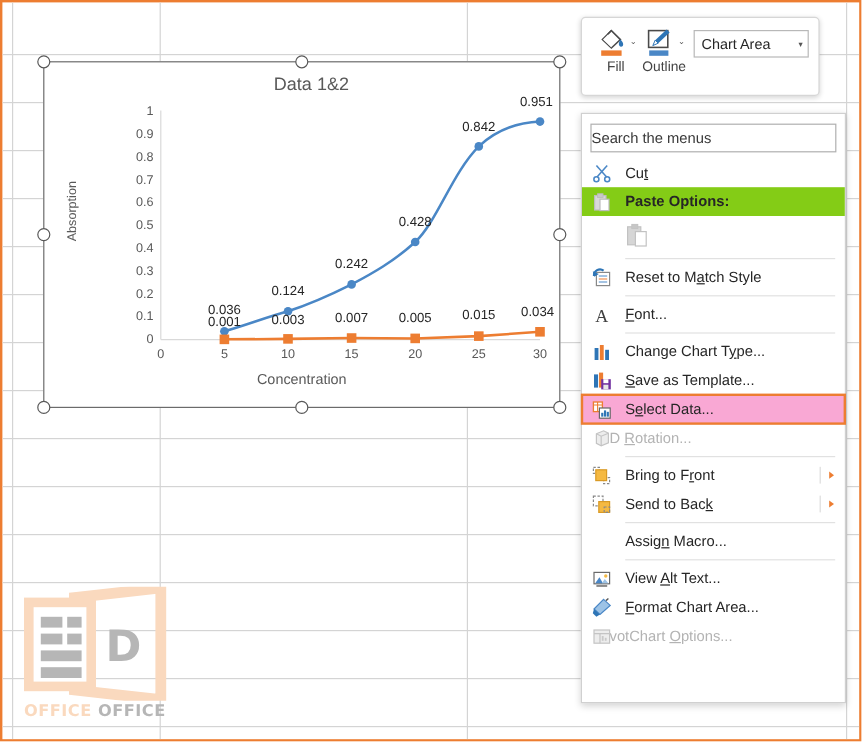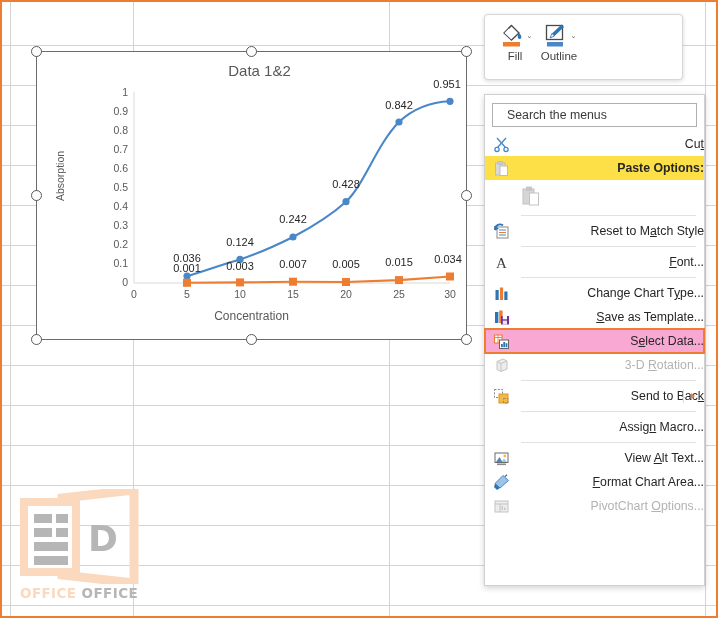--- a/index.html
+++ b/index.html
@@ -139,41 +139,39 @@
     box-shadow: 0 2px 6px rgba(0,0,0,0.18);
     padding-top: 5px;
     font-size: 12.3px;
     color: #262626;
   }
   .ctx-search {
     margin: 3px 7px 5px 7px;
     height: 24px;
     border: 1px solid #b0b0b0;
     display: flex; align-items: center;
-    padding-left: 14px;
     color: #3a3a3a;
     font-size: 12.3px;
     background: #fff;
   }
   .ctx-item {
     position: relative;
     height: 24px;
     display: flex; align-items: center;
     padding-left: 36px;
     white-space: nowrap;
-    justify-content: flex-end;
   }
   .ctx-item .ctx-ico {
     position: absolute; left: 6px; top: 50%;
     transform: translateY(-50%);
     width: 20px; height: 18px;
     display: flex; align-items: center; justify-content: center;
   }
   .ctx-item.header {
-    background: #fde047;
+    background: #84cc16;
     font-weight: bold;
   }
   .ctx-item.disabled { color: #b3b3b3; padding-left: 12px; }
   .ctx-item.selected {
     background: #f9a8d4;
     outline: 2.5px solid #ED7D31;
     outline-offset: -1px;
     z-index: 5;
   }
   .ctx-sep {
@@ -351,20 +349,24 @@
           <rect x="4.5" y="3.5" width="16" height="14" fill="none" stroke="#4a4a4a" stroke-width="1.3"></rect>
           <path d="M8 16 L10 11.5 L19.5 2.5 L22 5 L12.5 14 Z" fill="#2E75B6"></path>
           <path d="M8 16 L10 11.5 L12.5 14 Z" fill="#ffffff" stroke="#2E75B6" stroke-width="0.8"></path>
           <rect x="5" y="20" width="16" height="4.5" fill="#4A87C6"></rect>
         </svg>
         <span class="mt-caret">⌄</span>
       </div>
       <div class="mt-label">Outline</div>
     </div>
 
+    <div class="mt-combo">
+      <span>Chart Area</span>
+      <span class="cb-arrow">▾</span>
+    </div>
   </div>
 
   <div class="ctx-menu">
 
     <div class="ctx-search">
       <span>Search the menus</span>
     </div>
 
     <div class="ctx-item">
       <span class="ctx-ico">
@@ -470,20 +472,32 @@
           <path d="M4 4.5 L10 2 L14 4 L14 12 L8 14.5 L4 12.5 Z" fill="#ededed" stroke="#c4c4c4" stroke-width="1"></path>
           <path d="M4 4.5 L8 6.5 L14 4" fill="none" stroke="#c4c4c4" stroke-width="1"></path>
           <path d="M8 6.5 L8 14.5" fill="none" stroke="#c4c4c4" stroke-width="1"></path>
         </svg>
       </span>
       <span>3-D <u>R</u>otation...</span>
     </div>
     <div class="ctx-sep"></div>
 
 
+    <div class="ctx-item">
+      <span class="ctx-ico">
+        <svg width="17" height="17" viewBox="0 0 17 17">
+          <rect x="1.5" y="1.5" width="5" height="5" fill="none" stroke="#888" stroke-width="1" stroke-dasharray="2 1.4"></rect>
+          <rect x="10" y="10" width="5" height="5" fill="none" stroke="#888" stroke-width="1" stroke-dasharray="2 1.4"></rect>
+          <rect x="3.5" y="3.5" width="9" height="9" fill="#F5B942" stroke="#d99a25" stroke-width="1"></rect>
+        </svg>
+      </span>
+      <span>Bring to F<u>r</u>ont</span>
+      <span class="submenu-div"></span>
+      <span class="submenu-arrow"></span>
+    </div>
 
     <div class="ctx-item">
       <span class="ctx-ico">
         <svg width="17" height="17" viewBox="0 0 17 17">
           <rect x="1.5" y="1.5" width="8" height="8" fill="none" stroke="#888" stroke-width="1" stroke-dasharray="2 1.4"></rect>
           <rect x="6" y="6" width="9" height="9" fill="#F5B942" stroke="#d99a25" stroke-width="1"></rect>
           <rect x="10.5" y="10.5" width="4.5" height="4.5" fill="none" stroke="#888" stroke-width="1" stroke-dasharray="2 1.4"></rect>
         </svg>
       </span>
       <span>Send to Bac<u>k</u></span>

